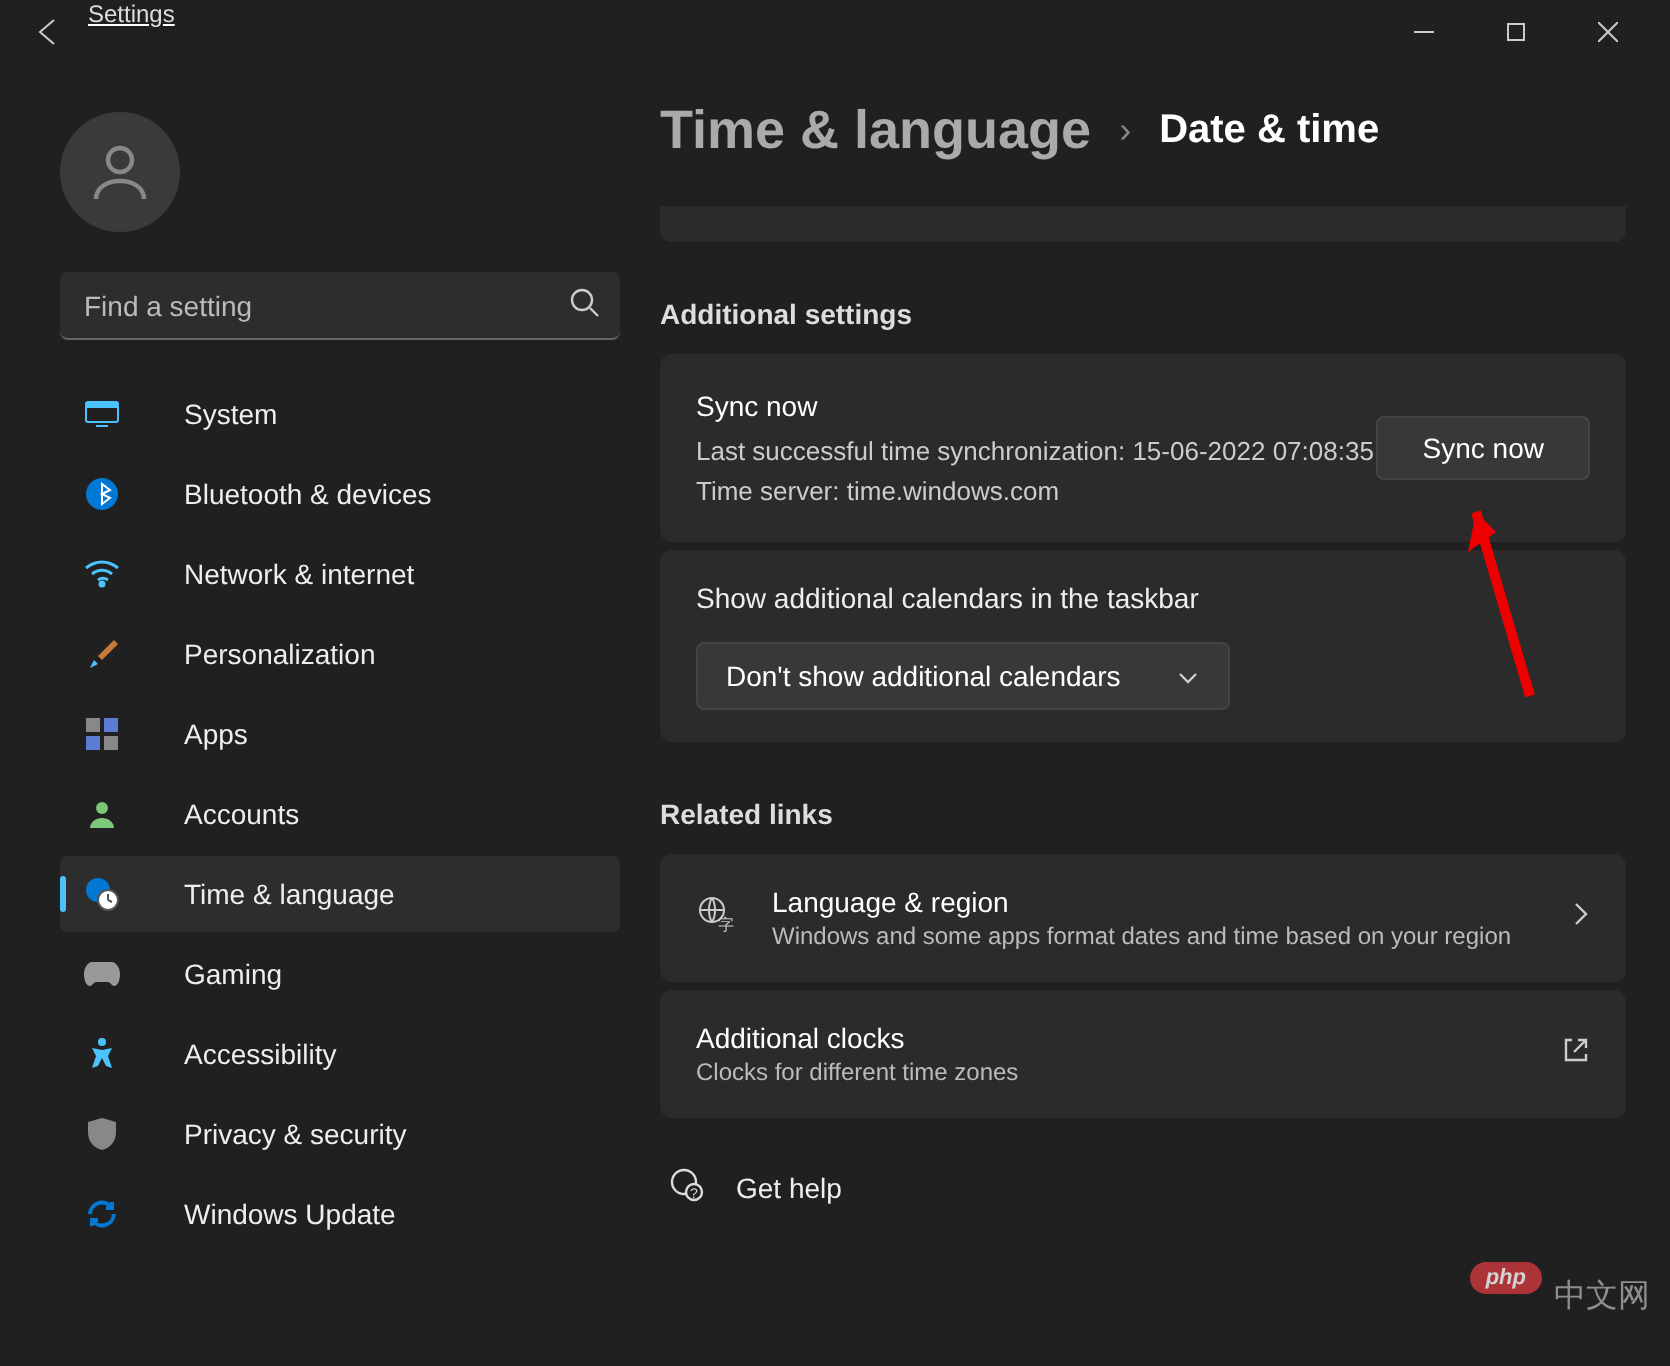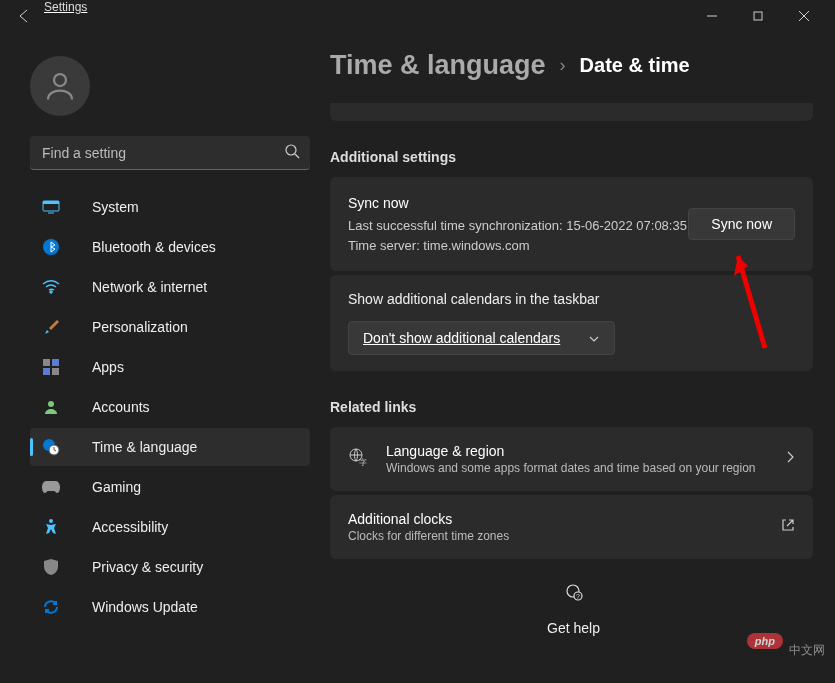--- a/index.html
+++ b/index.html
@@ -35,35 +35,35 @@
     .faded-card { height: 18px; background: #2b2b2b; border-radius: 0 0 6px 6px; margin-bottom: 28px; }
     
     .section-title { font-size: 14px; font-weight: 600; color: #ddd; margin-bottom: 12px; }
     .card { background: #2b2b2b; border-radius: 6px; padding: 16px 18px; margin-bottom: 4px; }
     .sync-card { display: flex; align-items: center; justify-content: space-between; }
     .sync-info { font-size: 13px; color: #ccc; line-height: 1.5; }
     .sync-title { font-size: 14px; color: #fff; margin-bottom: 2px; }
     .sync-btn { background: #383838; border: 1px solid #444; color: #fff; padding: 7px 22px; border-radius: 4px; font-size: 14px; cursor: pointer; }
     
     .calendar-card .card-label { font-size: 14px; color: #eee; margin-bottom: 14px; }
-    .dropdown { background: #383838; border: 1px solid #444; color: #fff; padding: 8px 14px; border-radius: 4px; font-size: 14px; display: inline-flex; align-items: center; gap: 28px; cursor: pointer; text-decoration: underline; }
+    .dropdown { background: #383838; border: 1px solid #444; color: #fff; padding: 8px 14px; border-radius: 4px; font-size: 14px; display: inline-flex; align-items: center; gap: 28px; cursor: pointer; }
     
     .link-card { display: flex; align-items: center; gap: 18px; cursor: pointer; }
     .link-icon { width: 20px; opacity: 0.9; }
     .link-text { flex: 1; }
     .link-title { font-size: 14px; color: #fff; }
     .link-desc { font-size: 12px; color: #bbb; margin-top: 2px; }
     .link-chevron { color: #ccc; }
     
-    .get-help { display: flex; align-items: center; gap: 16px; margin-top: 24px; padding-left: 4px; cursor: pointer; font-size: 14px; color: #eee; flex-direction: column; }
+    .get-help { display: flex; align-items: center; gap: 16px; margin-top: 24px; padding-left: 4px; cursor: pointer; font-size: 14px; color: #eee; }
     
     .arrow-annotation { position: absolute; right: 55px; top: 248px; pointer-events: none; }
     .watermark { position: absolute; right: 10px; bottom: 24px; display: flex; align-items: center; gap: 6px; opacity: 0.8; }
     .php-badge { background: #d0393e; color: #fff; font-size: 11px; font-weight: bold; padding: 2px 8px; border-radius: 10px; font-style: italic; }
-    .watermark-text { font-size: 12px; color: #aaa; margin-top: 20px; }
+    .watermark-text { font-size: 16px; color: #aaa; margin-top: 20px; }
   </style>
 </head>
 <body>
 
 <div class="titlebar">
   <div class="back-btn">
     <svg width="16" height="16" viewBox="0 0 16 16" fill="none" stroke="currentColor" stroke-width="1">
         <path d="M11 2 L4 8 L11 14"></path>
       </svg>
   </div>

